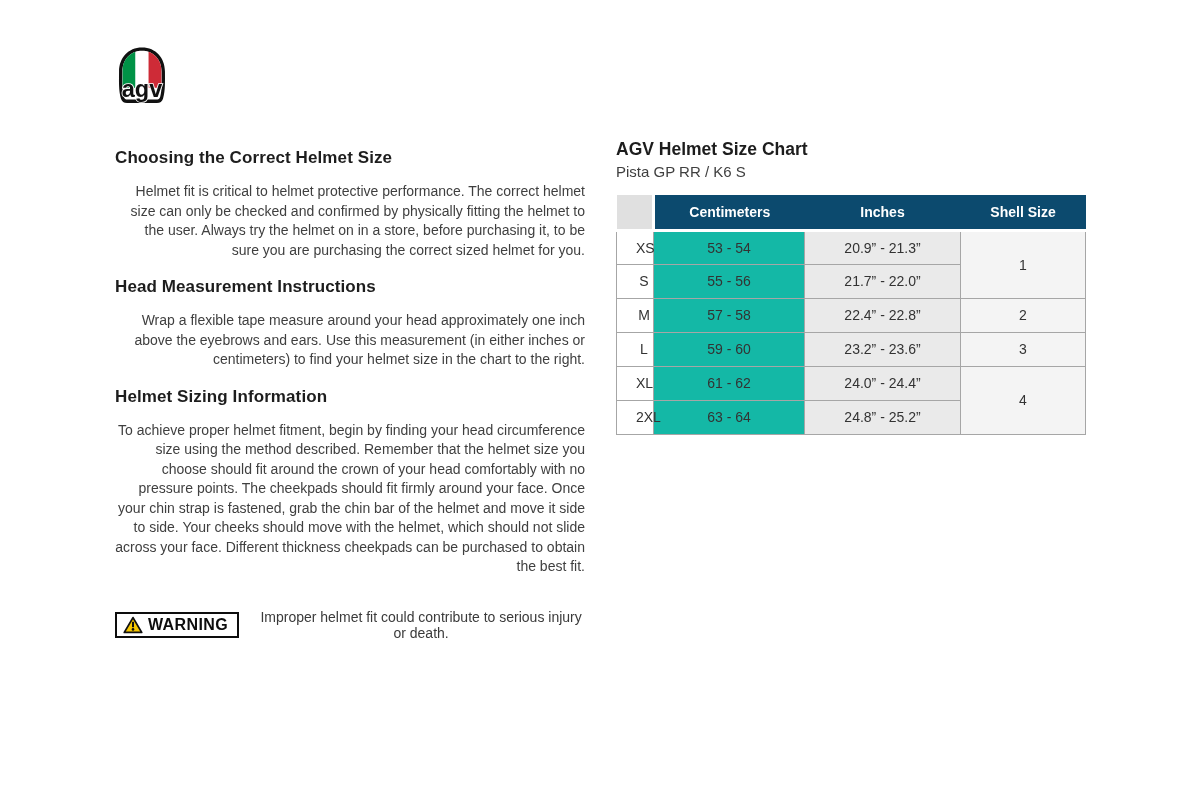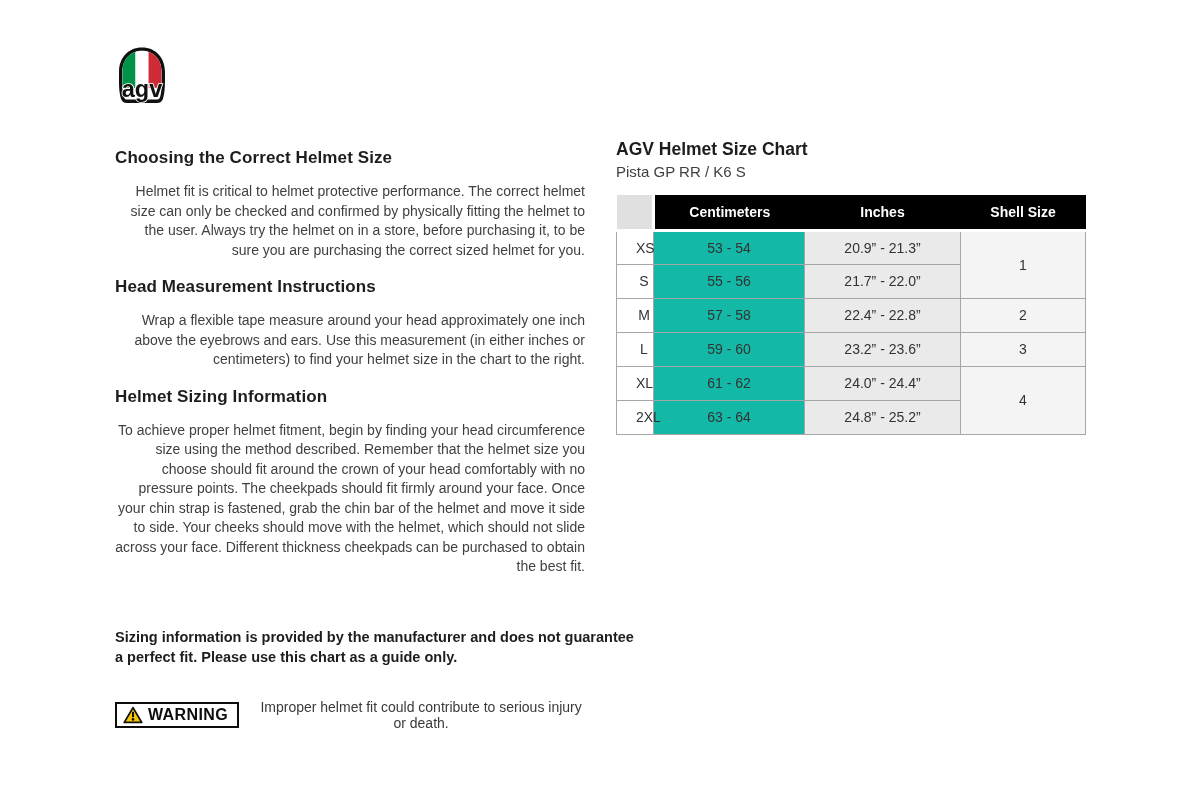--- a/index.html
+++ b/index.html
@@ -46,21 +46,21 @@
   
   .chart-title { font-size: 17.5px; font-weight: 700; color: #1d1d1d; margin: 0; }
   .chart-subtitle { font-size: 15px; color: #3f3f3f; margin: 3px 0 0 0; }
 
   table.size-chart {
     border-collapse: collapse; table-layout: fixed;
     width: 469px; margin-top: 15px;
     font-size: 14px; color: #333333;
   }
   table.size-chart th {
-    background: #000000; color: #ffffff; font-weight: 700;
+    background: #0c4a6e; color: #ffffff; font-weight: 700;
     height: 35px; text-align: center;
     border: none; border-bottom: 3px solid #ffffff;
   }
   table.size-chart th.corner {
     background: #e0e0e0;
     border-right: 3px solid #ffffff;
   }
   table.size-chart td {
     height: 34px; text-align: center;
     border: 1px solid #a6a6a6;
@@ -103,21 +103,20 @@
     <div class="section">
       <h2 class="section-heading">Head Measurement Instructions</h2>
       <p class="section-body">Wrap a flexible tape measure around your head approximately one inch above the eyebrows and ears. Use this measurement (in either inches or centimeters) to find your helmet size in the chart to the right.</p>
     </div>
 
     <div class="section">
       <h2 class="section-heading">Helmet Sizing Information</h2>
       <p class="section-body">To achieve proper helmet fitment, begin by finding your head circumference size using the method described. Remember that the helmet size you choose should fit around the crown of your head comfortably with no pressure points. The cheekpads should fit firmly around your face. Once your chin strap is fastened, grab the chin bar of the helmet and move it side to side. Your cheeks should move with the helmet, which should not slide across your face. Different thickness cheekpads can be purchased to obtain the best fit.</p>
     </div>
 
-    <p class="disclaimer">Sizing information is provided by the manufacturer and does not guarantee a perfect fit. Please use this chart as a guide only.</p>
 
     <div class="warning-row">
       <span class="warning-badge">
         <svg width="20" height="18" viewBox="0 0 20 18">
           <path d="M10 1.6 L18.7 16.4 L1.3 16.4 Z" fill="#f6c700" stroke="#111111" stroke-width="1.8" stroke-linejoin="round"></path>
           <rect x="9" y="5.8" width="2" height="5.4" fill="#111111"></rect>
           <circle cx="10" cy="13.4" r="1.3" fill="#111111"></circle>
         </svg>
         <span>WARNING</span>
       </span>

